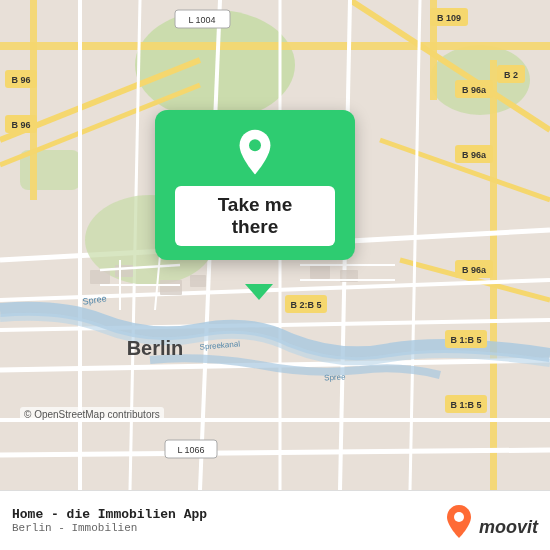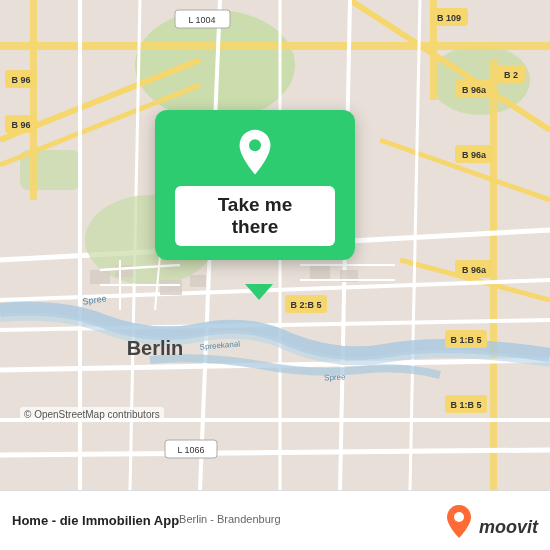--- a/index.html
+++ b/index.html
@@ -83,21 +83,22 @@
       background: white;
       border-top: 1px solid #ddd;
       display: flex;
       align-items: center;
       padding: 0 12px;
       justify-content: space-between;
     }
 
     #bottom-bar .app-info {
       display: flex;
-      flex-direction: row;
+      flex-direction: column;
+      font-family: Liberation Mono, monospace;
     }
 
     #bottom-bar .app-name {
       font-size: 13px;
       font-weight: 600;
       color: #222;
     }
 
     #bottom-bar .app-subtitle {
       font-size: 11px;
@@ -241,21 +242,21 @@
   <div id="popup-tail"></div>
 
   <div id="copyright">
     <span>© OpenStreetMap contributors</span>
   </div>
 </div>
 
 <div id="bottom-bar">
   <div class="app-info">
     <span class="app-name">Home - die Immobilien App</span>
-    <span class="app-subtitle">Berlin - Brandenburg</span>
+    <span class="app-subtitle">Berlin - Immobilien</span>
   </div>
   <div class="moovit-logo">
 
     <svg width="28" height="34" viewBox="0 0 28 34" xmlns="http://www.w3.org/2000/svg">
       <path d="M14 1C7.37 1 2 6.37 2 13c0 9 12 21 12 21s12-12 12-21c0-6.63-5.37-12-12-12z" fill="#FF6B35"></path>
       <circle cx="14" cy="13" r="5" fill="white"></circle>
     </svg>
     <span class="moovit-text">moovit</span>
   </div>
 </div>

